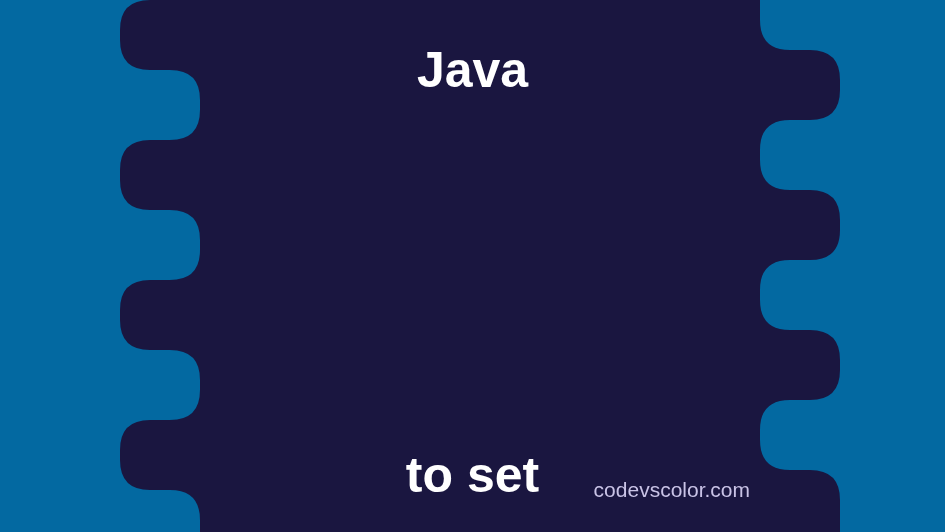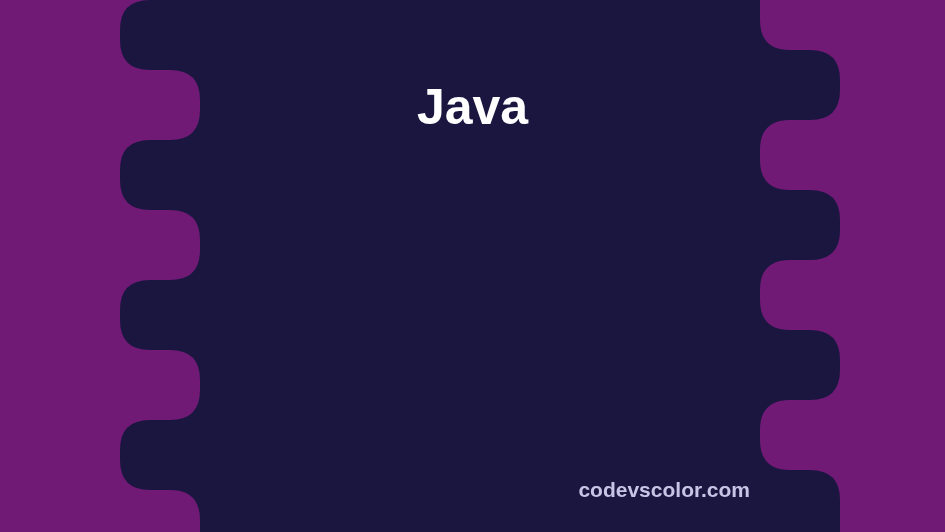--- a/index.html
+++ b/index.html
@@ -12,21 +12,21 @@
       height: 532px;
       overflow: hidden;
       font-family: -apple-system, BlinkMacSystemFont, 'Segoe UI', Arial, sans-serif;
       position: relative;
       background: #5849a8;
     }
     .canvas {
       width: 945px;
       height: 532px;
       position: relative;
-      background: #701a75;
+      background: #0369a1;
     }
     .blob-shape {
       position: absolute;
       top: -20px;
       left: 120px;
       width: 720px;
       height: 570px;
     }
     .title-text {
       position: absolute;
@@ -39,21 +39,21 @@
       text-align: center;
       line-height: 1.35;
       white-space: pre-line;
     }
     .watermark {
       position: absolute;
       bottom: 30px;
       right: 195px;
       color: #c9c3e6;
       font-size: 21px;
-      font-weight: 700;
+      font-weight: 400;
     }
   </style>
 </head>
 <body>
 
 <div class="canvas">
   <svg class="blob-shape" viewBox="0 0 720 570" xmlns="http://www.w3.org/2000/svg">
     <path fill="#1a1640" d="
       M 80 0
       L 640 0
@@ -120,16 +120,17 @@
       L 50 20
       Q 80 20 80 0
       Z
     "></path>
   </svg>
 
   <div class="title-text">
     <span>Java</span><br>
     <br>
     <br>
+    <span>to set</span>
   </div>
 
   <div class="watermark">codevscolor.com</div>
 </div>
 
 </body></html>

